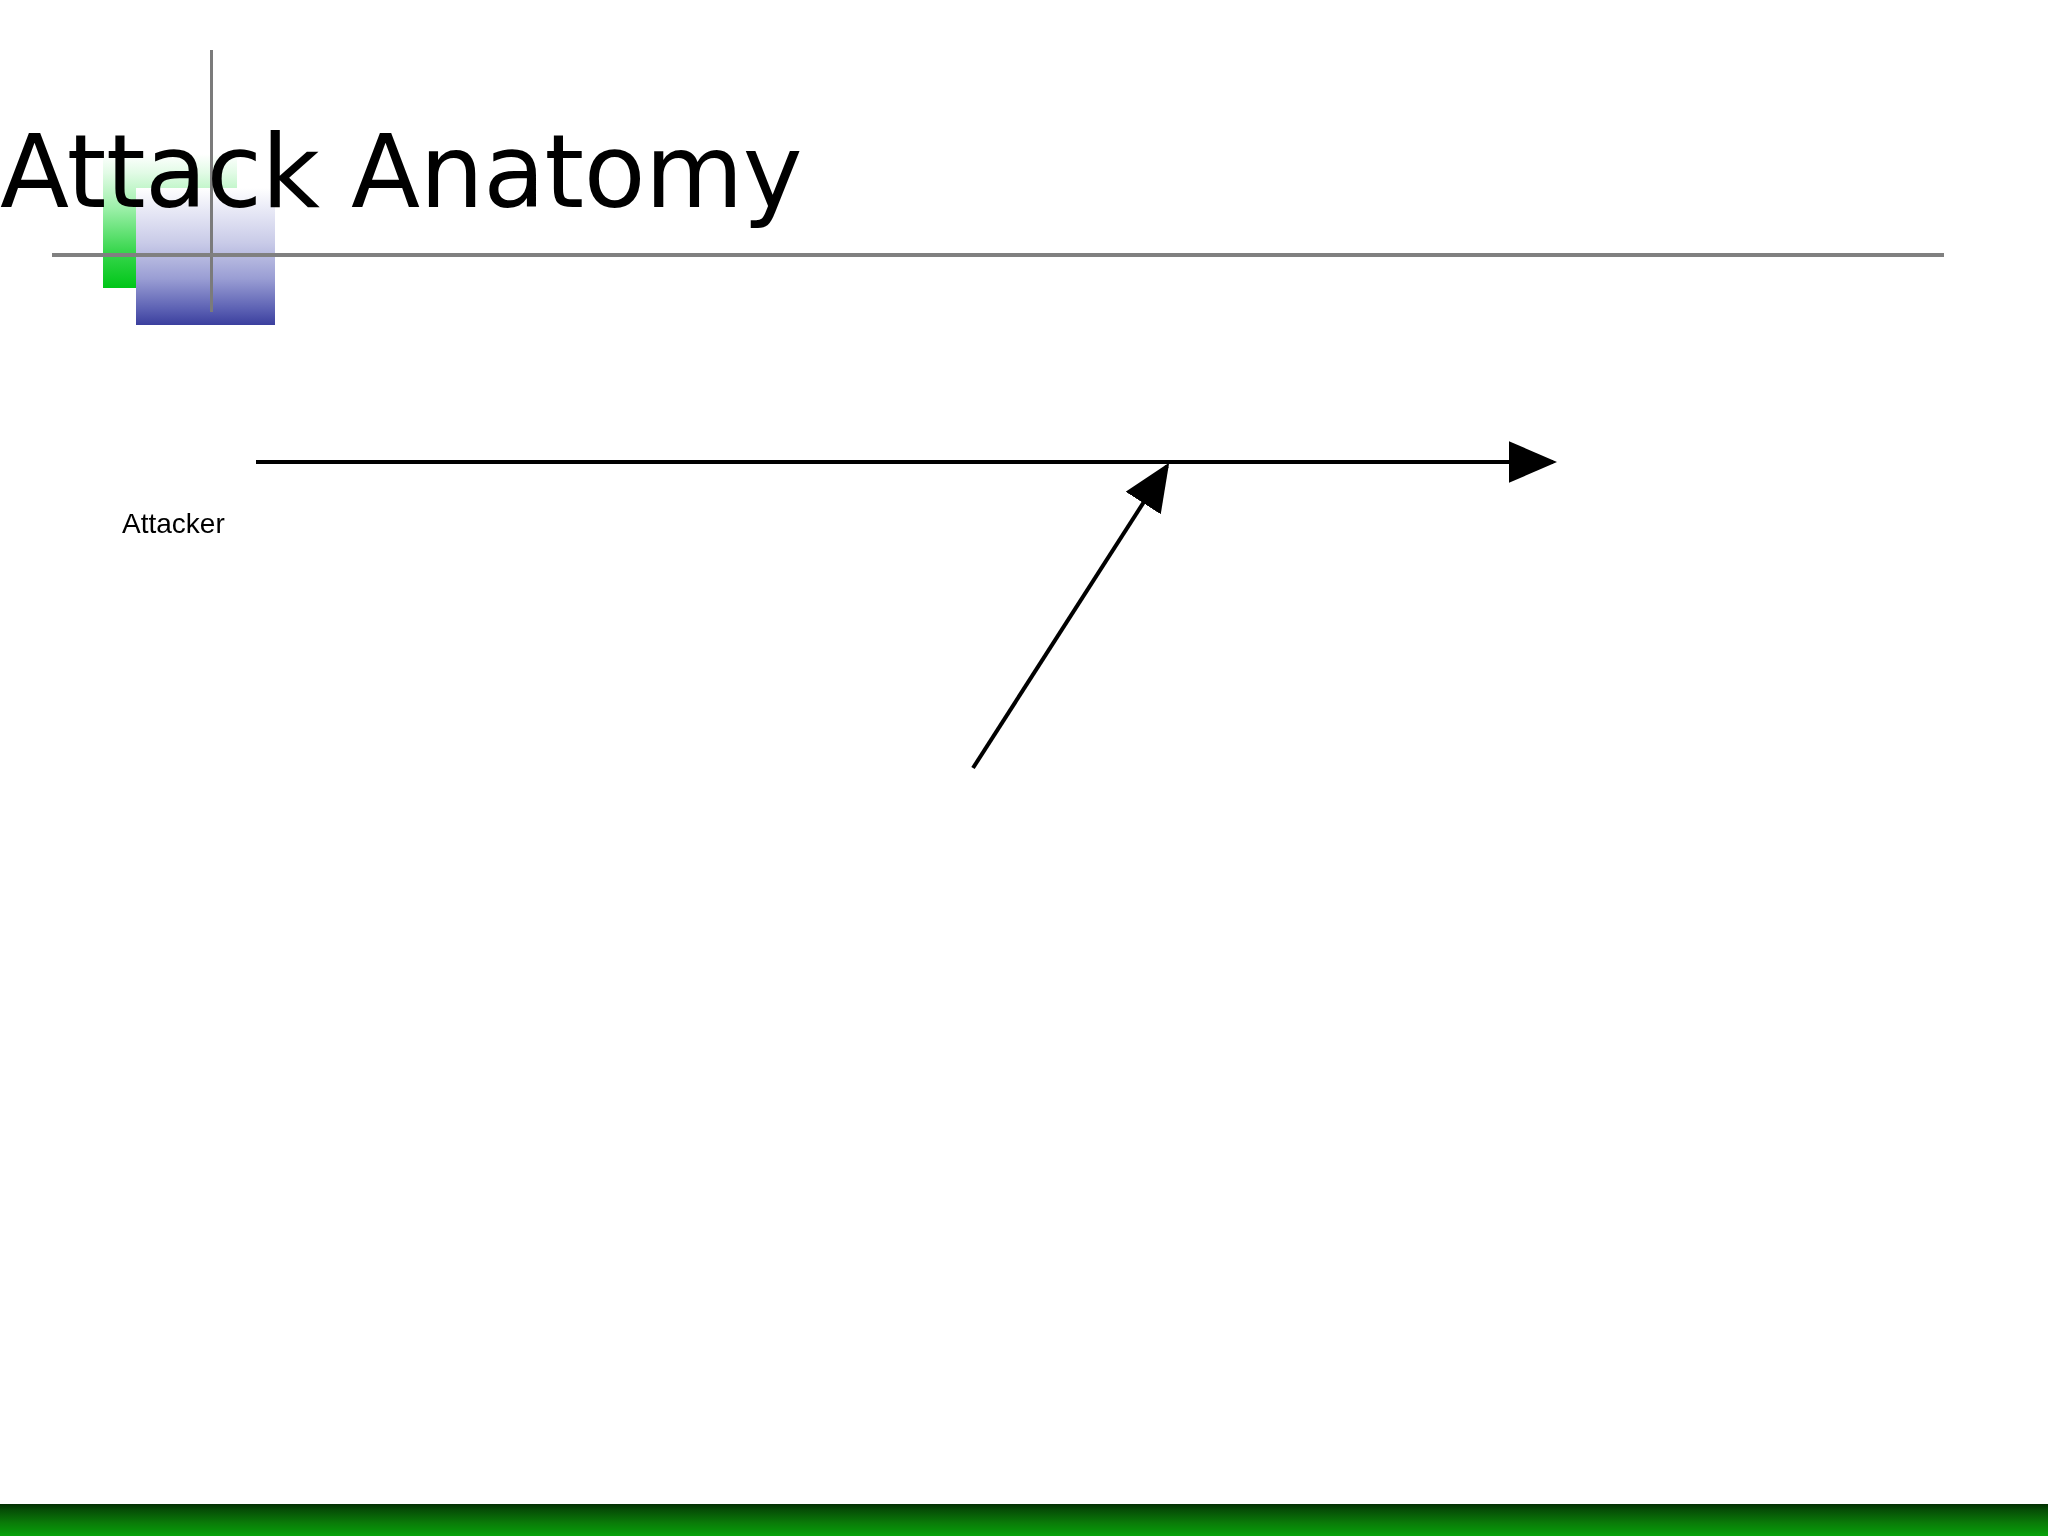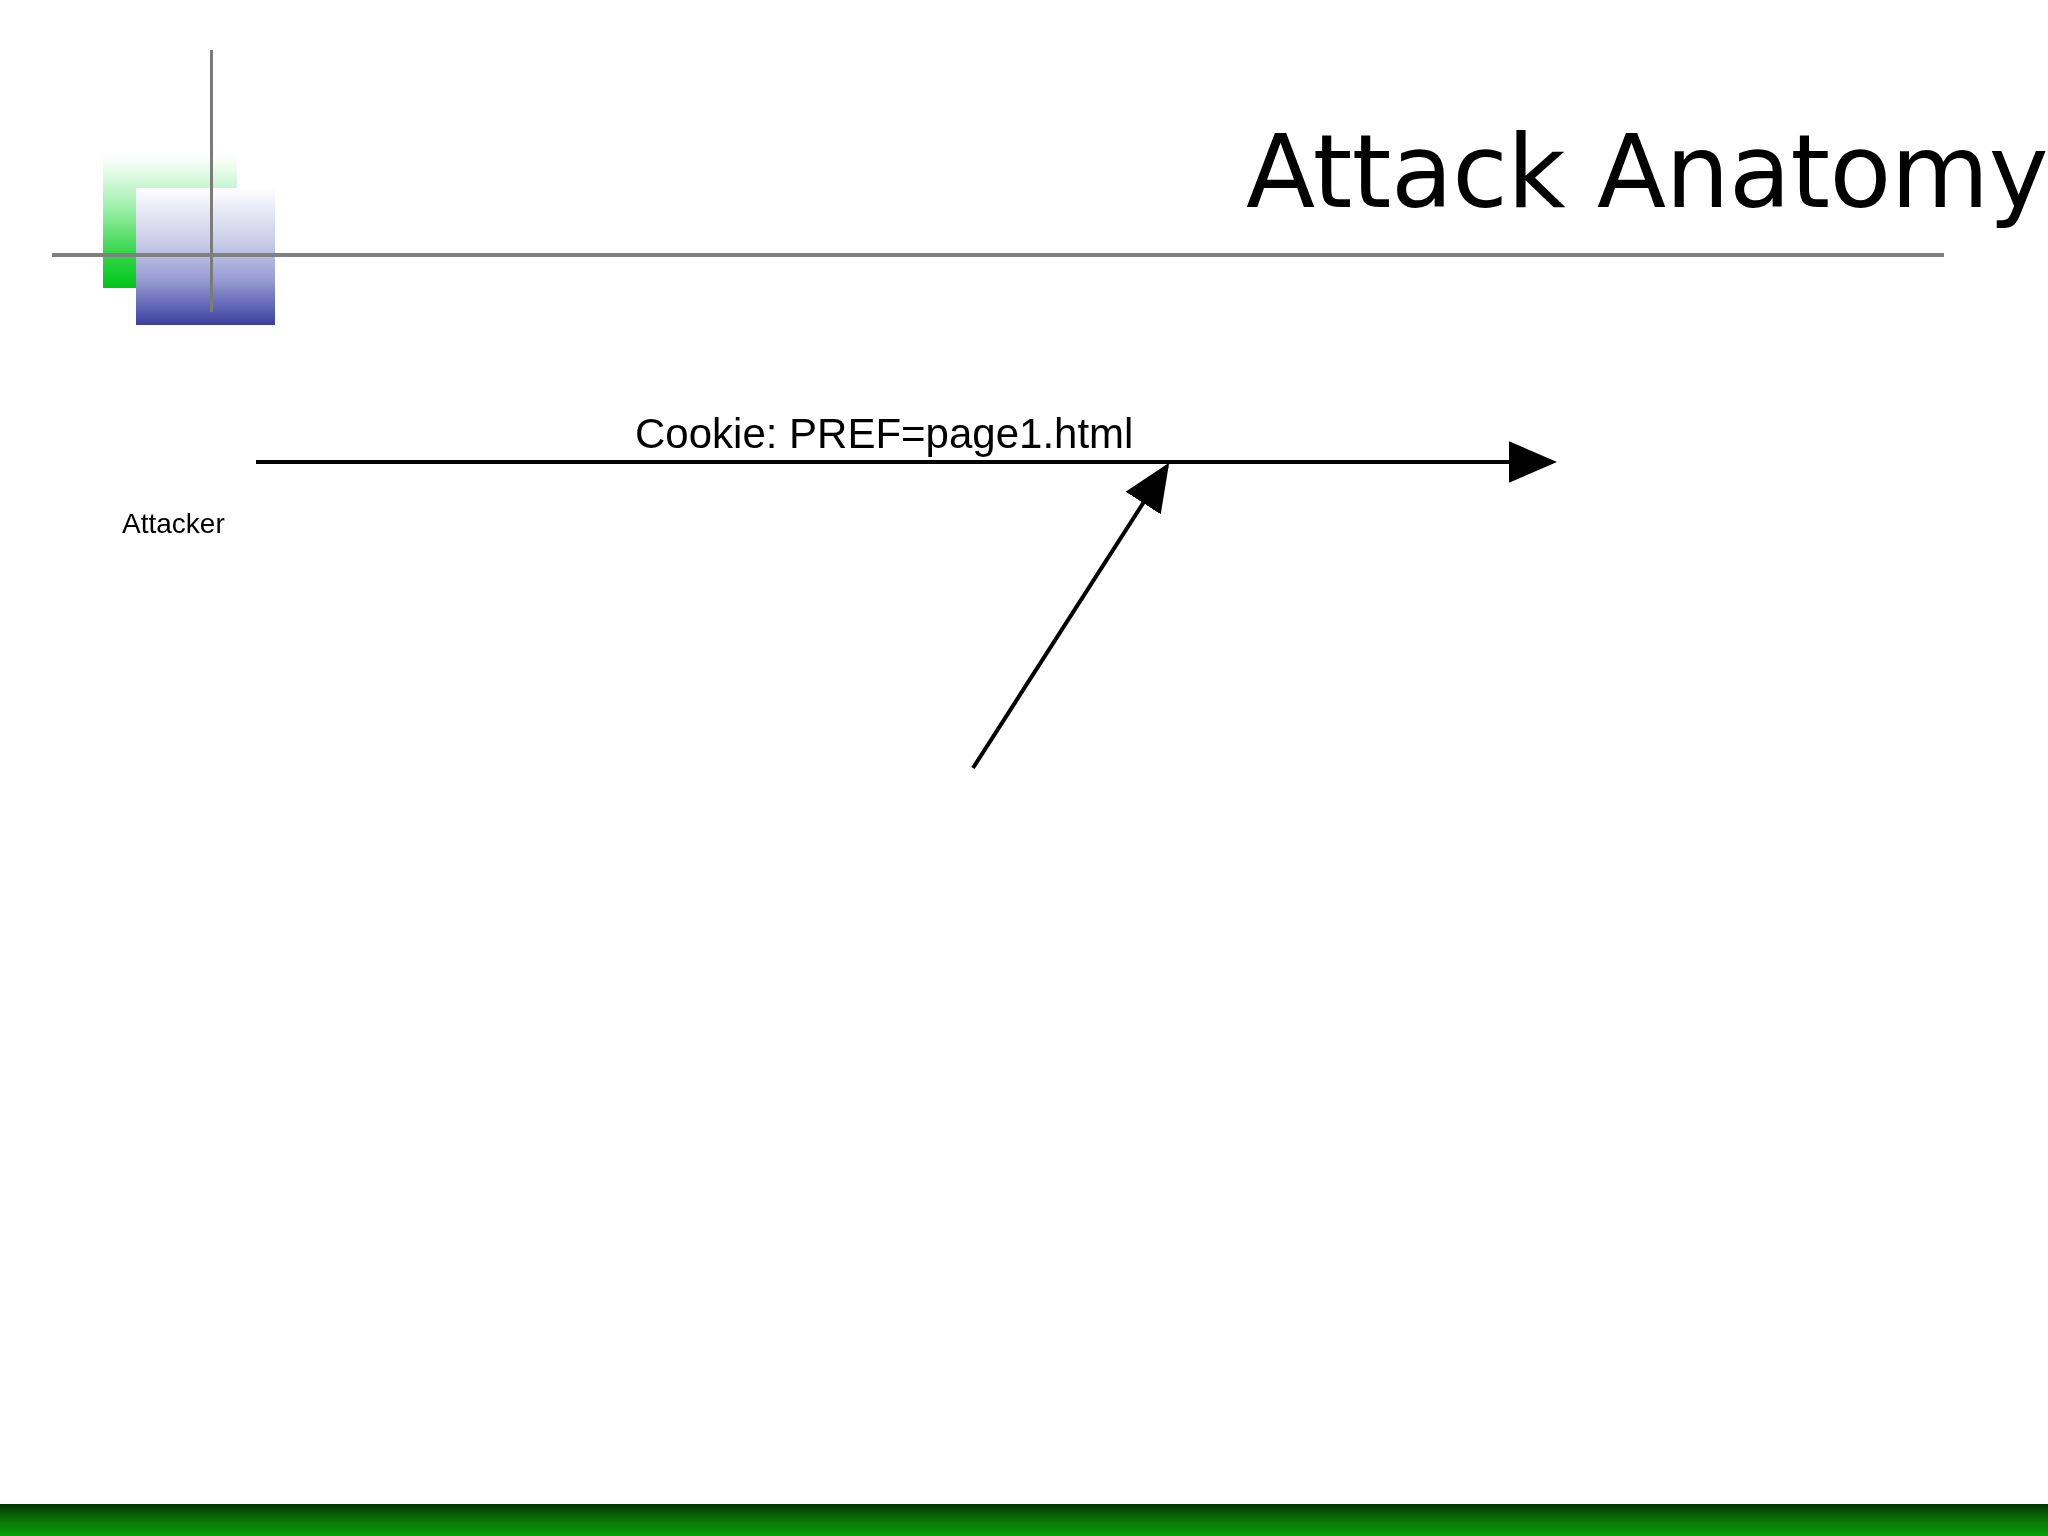--- a/index.html
+++ b/index.html
@@ -54,21 +54,21 @@
     height: 262px;
     background: #7b7b7b;
   }
 
   
   .title {
     position: absolute;
     left: 0;
     top: 118px;
     width: 2048px;
-    text-align: right;
+    text-align: left;
     font-family: "DejaVu Sans", sans-serif;
     font-size: 101px;
     font-weight: 400;
     line-height: 1.08;
     color: #000000;
     letter-spacing: -0.5px;
     white-space: nowrap;
   }
   .title-rule {
     position: absolute;
@@ -143,20 +143,19 @@
       <marker id="arrowSolid2" markerWidth="13" markerHeight="13" refX="11" refY="5.2" orient="auto" markerUnits="strokeWidth">
         <path d="M0,0 L0,10.4 L12,5.2 z" fill="#000000"></path>
       </marker>
     </defs>
 
     <line x1="256" y1="462" x2="1553" y2="462" stroke="#000000" stroke-width="4" marker-end="url(#arrowSolid)"></line>
 
     <line x1="973" y1="768" x2="1167" y2="466" stroke="#000000" stroke-width="4" marker-end="url(#arrowSolid2)"></line>
   </svg>
 
-  <div class="lbl lbl-cookie">Cookie: PREF=page1.html</div>
 
   <div class="lbl lbl-attacker">Attacker</div>
 
 
   <div class="footer-band"></div>
 
 </div>
 
 </body></html>

